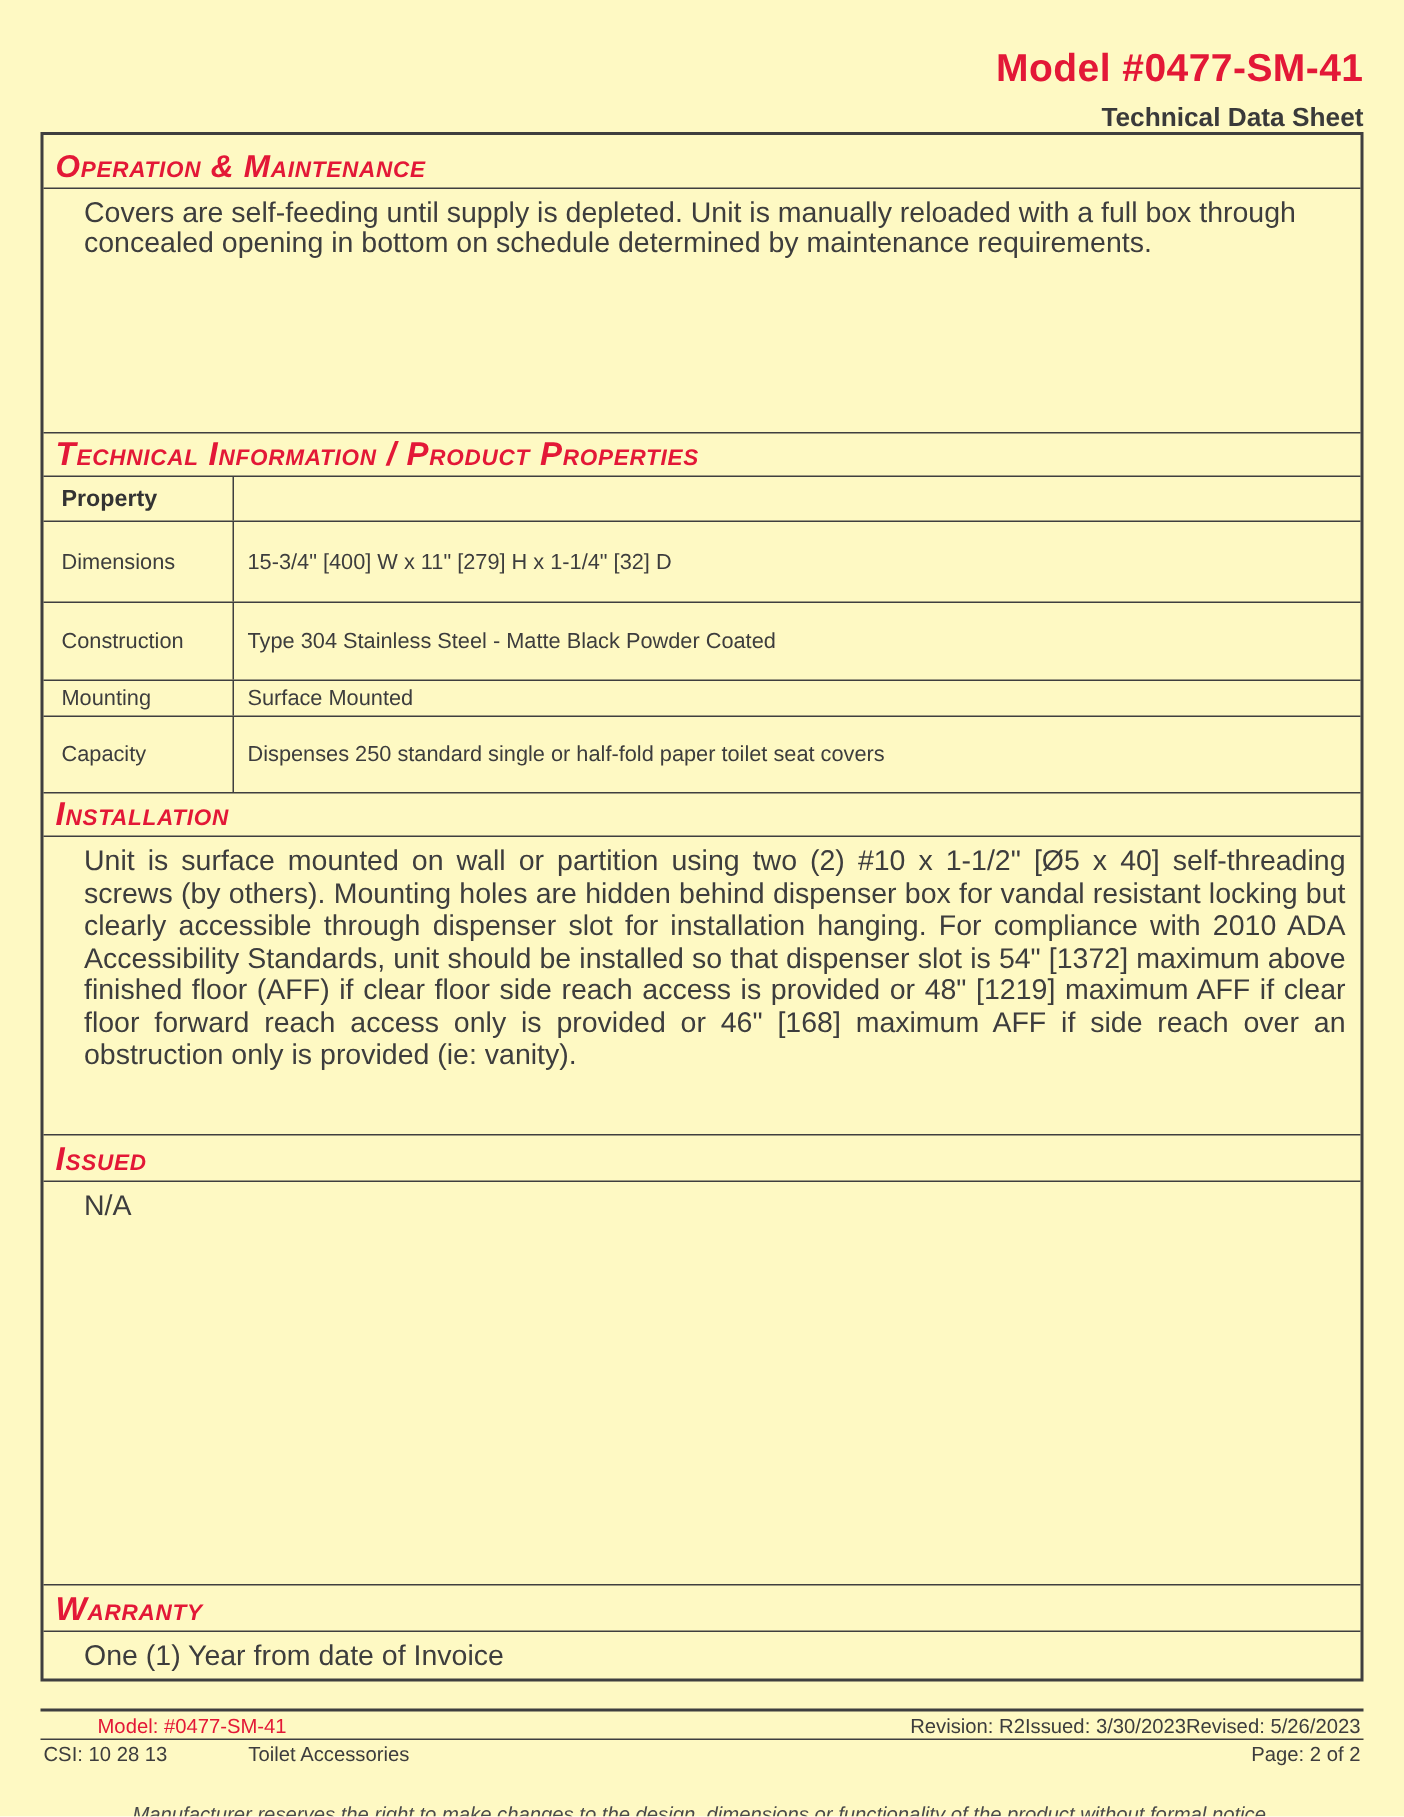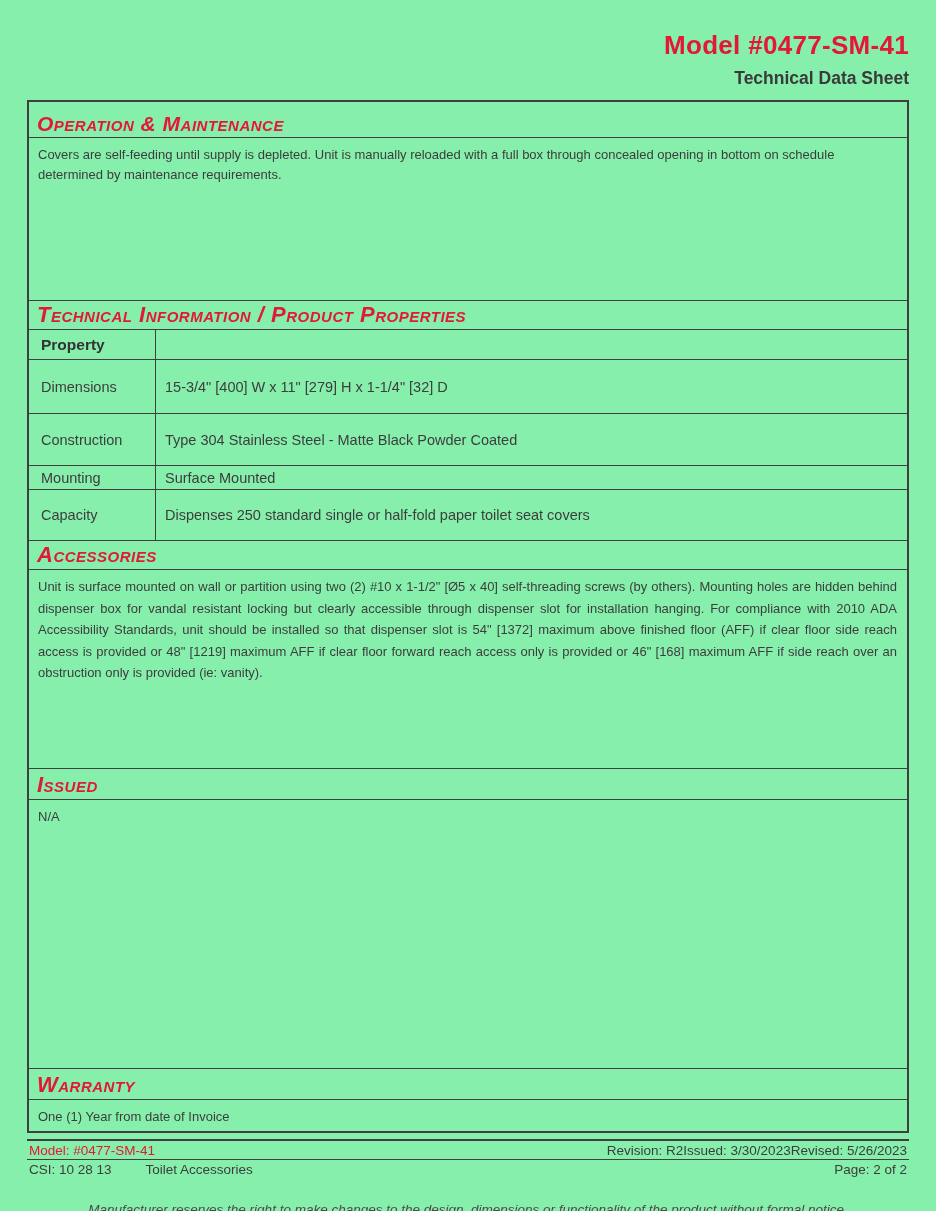--- a/index.html
+++ b/index.html
@@ -1,59 +1,59 @@
 <!DOCTYPE html>
 <html><head>
 <meta charset="utf-8">
 <style>
   html,body{margin:0;padding:0;background:#ffffff;}
   body{width:936px;height:1211px;}
   .page{
-    position:relative;width:936px;height:1211px;background:#86efac;
+    position:relative;width:936px;height:1211px;background:#fef9c3;
     font-family:"Liberation Sans", sans-serif;color:#3d3d3d;overflow:hidden;
   }
   
   .doc-header{position:absolute;top:30px;right:27px;text-align:right;}
   .model-title{color:#E31837;font-size:26px;font-weight:bold;letter-spacing:.3px;}
   .doc-subtitle{color:#3a3a3a;font-size:17.5px;font-weight:bold;margin-top:7px;}
   
   .content-box{
-    position:absolute;left:27px;top:100px;width:882px;height:1033px;
+    position:absolute;left:27px;top:88px;width:882px;height:1033px;
     border:2px solid #3f3f3f;box-sizing:border-box;
     display:flex;flex-direction:column;
   }
   .row{box-sizing:border-box;border-bottom:1.5px solid #3f3f3f;flex:0 0 auto;}
   .row.last{border-bottom:none;flex:1 1 auto;}
   .sec-title-row{display:flex;align-items:flex-end;padding:0 0 3px 8px;}
   .sec-title{
     color:#E31837;font-weight:bold;font-style:italic;
     font-variant:small-caps;letter-spacing:.5px;line-height:1;
   }
   .sec-title.big{font-size:21px;}
   .sec-title.med{font-size:22px;}
-  .sec-body{font-size:13px;line-height:20px;padding:7px 10px 0 9px;}
+  .sec-body{font-size:19px;line-height:20px;padding:7px 10px 0 27px;}
   .sec-body.justified{text-align:justify;line-height:21.5px;padding-top:6px;}
   
   .tbl-row{display:flex;align-items:center;}
   .cell-prop{
     width:127px;flex:0 0 127px;align-self:stretch;display:flex;align-items:center;
     border-right:1.5px solid #3f3f3f;box-sizing:border-box;padding-left:12px;
   }
   .cell-val{flex:1;padding-left:9px;}
   .tbl-head .cell-prop,.tbl-head .cell-val{font-weight:bold;font-size:15.5px;color:#333;}
   .tbl-cell-text{font-size:14.5px;}
   
   .footer{position:absolute;left:27px;top:1139px;width:882px;}
   .f-rule-top{border-top:2px solid #3f3f3f;}
   .f-row{display:flex;justify-content:space-between;align-items:center;
          font-size:13.5px;padding:2px 2px 1px 2px;}
   .f-row1{border-bottom:1.5px solid #3f3f3f;}
-  .f-model{color:#E31837;}
+  .f-model{color:#E31837;margin-left:36px;}
   .f-right-group{display:flex;color:#3d3d3d;}
-  .f-left-group{display:flex;gap:34px;color:#3d3d3d;}
+  .f-left-group{display:flex;gap:54px;color:#3d3d3d;}
   .disclaimer{
     text-align:center;font-style:italic;color:#4a4a4a;
     font-size:13.5px;margin-top:24px;
   }
 </style>
 </head>
 <body>
 
 <div class="page">
 
@@ -89,21 +89,21 @@
     <div class="row tbl-row" style="height:24px;">
       <div class="cell-prop tbl-cell-text">Mounting</div>
       <div class="cell-val tbl-cell-text">Surface Mounted</div>
     </div>
     <div class="row tbl-row" style="height:51px;">
       <div class="cell-prop tbl-cell-text">Capacity</div>
       <div class="cell-val tbl-cell-text">Dispenses 250 standard single or half-fold paper toilet seat covers</div>
     </div>
 
     <div class="row sec-title-row" style="height:29px;">
-      <span class="sec-title med">Accessories</span>
+      <span class="sec-title med">Installation</span>
     </div>
     <div class="row" style="height:199px;">
       <div class="sec-body justified">Unit is surface mounted on wall or partition using two (2) #10 x 1-1/2" [Ø5 x 40] self-threading screws (by others). Mounting holes are hidden behind dispenser box for vandal resistant locking but clearly accessible through dispenser slot for installation hanging. For compliance with 2010 ADA Accessibility Standards, unit should be installed so that dispenser slot is 54" [1372] maximum above finished floor (AFF) if clear floor side reach access is provided or 48" [1219] maximum AFF if clear floor forward reach access only is provided or 46" [168] maximum AFF if side reach over an obstruction only is provided (ie: vanity).</div>
     </div>
 
     <div class="row sec-title-row" style="height:31px;">
       <span class="sec-title med">Issued</span>
     </div>
     <div class="row" style="height:269px;">
       <div class="sec-body">N/A</div>

